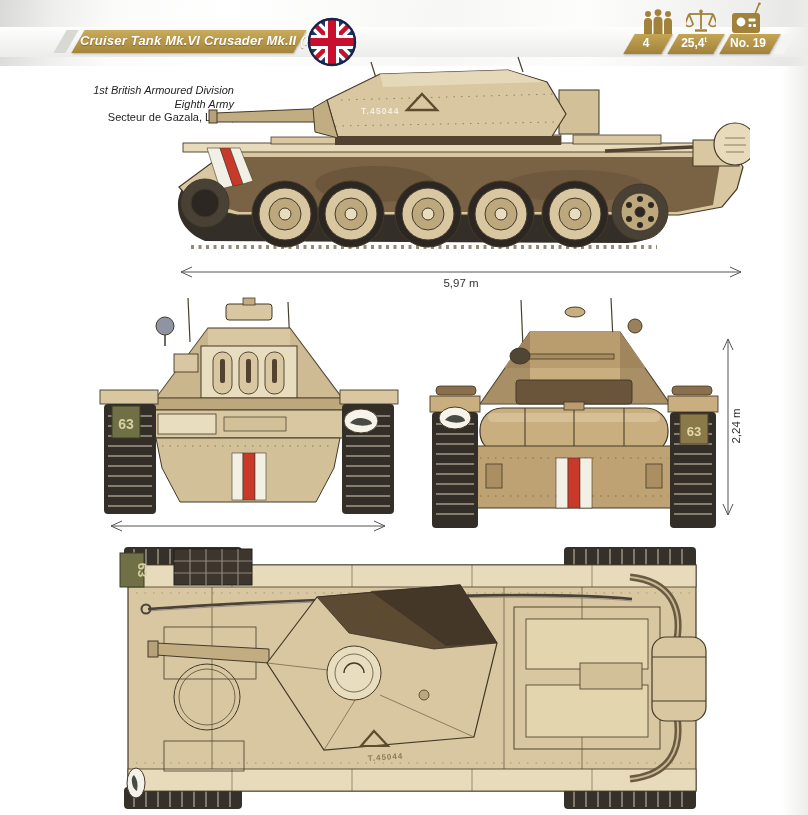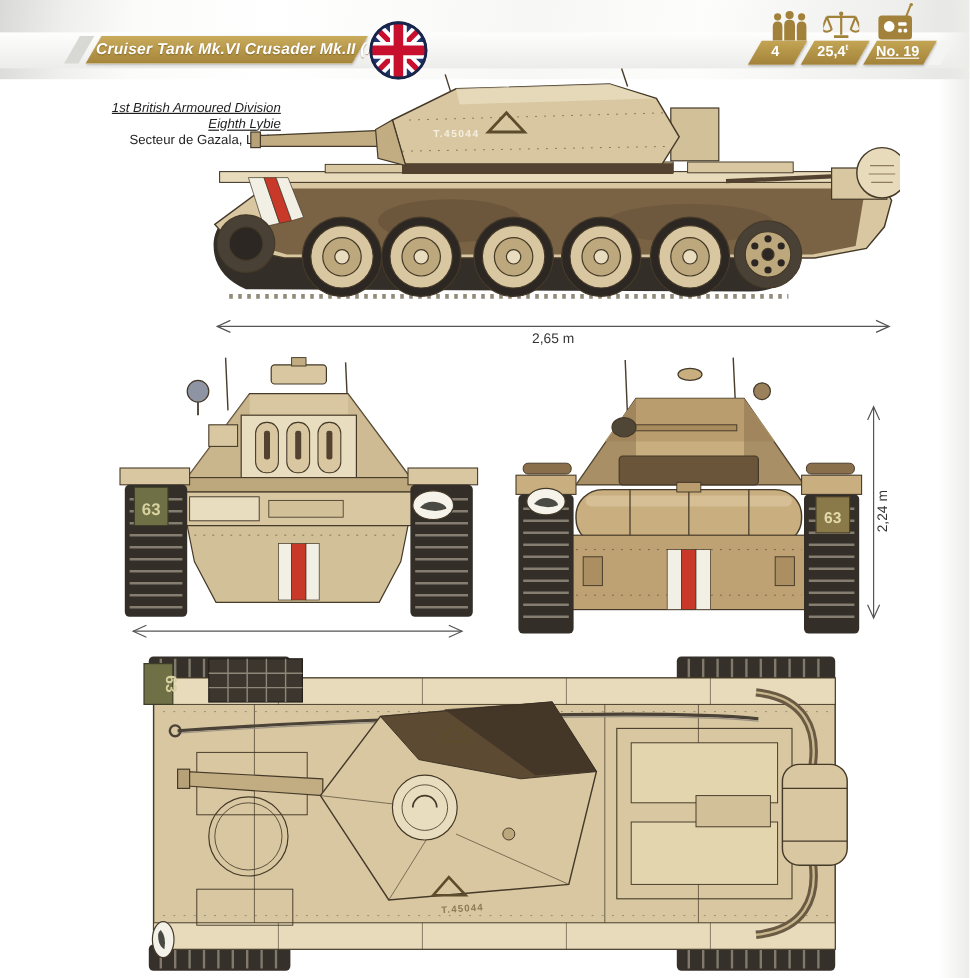--- a/index.html
+++ b/index.html
@@ -28,21 +28,21 @@
   .stat-box{position:absolute;top:34px;height:20px;background:linear-gradient(#c3a554,#a2823a);
     transform:skewX(-30deg);box-shadow:1px 1px 2px rgba(0,0,0,.25);}
   .stat-text{position:absolute;top:36px;height:18px;color:#fff;font-weight:bold;
     font-size:12px;text-align:center;white-space:nowrap;}
   .stat-text sup{font-size:7px;}
   .post-slash{position:absolute;left:779px;top:34px;width:10px;height:20px;
     background:#f4f4f2;transform:skewX(-30deg);}
 
   .caption{position:absolute;left:22px;top:84px;width:212px;text-align:right;
     font-size:11px;line-height:13.5px;color:#1e1e1e;}
-  .caption .it{font-style:italic;text-decoration:underline;}
+  .caption .it{font-style:italic;}
 
   .dim-label{position:absolute;font-size:11.5px;color:#333;text-align:center;}
   .dim-label.vert{transform:rotate(-90deg);transform-origin:center;}
 
   svg text{font-family:"Liberation Sans",sans-serif;}
   .view{position:absolute;}
 </style>
 </head>
 <body>
 <div class="page">
@@ -109,26 +109,26 @@
       <rect x="20.5" y="16.5" width="7" height="3" rx="1" fill="#ffffff"></rect>
       <rect x="20.5" y="22" width="3" height="3" rx="1" fill="#ffffff"></rect>
       <rect x="25" y="22" width="3" height="3" rx="1" fill="#ffffff"></rect>
     </svg>
   </div>
   <div class="stat-box" style="left:629px;width:38px;"></div>
   <div class="stat-box" style="left:673px;width:46px;"></div>
   <div class="stat-box" style="left:725px;width:50px;"></div>
   <div class="stat-text" style="left:627px;width:38px;">4</div>
   <div class="stat-text" style="left:671px;width:46px;"><span>25,4</span><sup>t</sup></div>
-  <div class="stat-text" style="left:723px;width:50px;text-decoration:underline;">No. 19</div>
+  <div class="stat-text" style="left:723px;width:50px;">No. 19</div>
   <div class="post-slash"></div>
 
   <div class="caption">
     <div class="it">1st British Armoured Division</div>
-    <div class="it">Eighth Lybie</div>
+    <div class="it">Eighth Army</div>
     <div>Secteur de Gazala, Lybie,</div>
   </div>
 
   <div class="view" style="left:175px;top:56px;">
   <svg width="575" height="214" viewBox="0 0 575 214">
     <g>
 
       <path d="M348,16 L343,1 M201,22 L196,6" stroke="#4a3f2d" stroke-width="1.2" fill="none"></path>
 
       <path d="M158,52 L40,57 L40,66 L158,66 Z" fill="#c2ad83" stroke="#453a29" stroke-width="1"></path>
@@ -216,21 +216,21 @@
       <path d="M430,95 L518,91" stroke="#53422f" stroke-width="3.5"></path>
     </g>
   </svg>
   </div>
 
   <svg class="view" style="left:176px;top:264px;" width="570" height="16" viewBox="0 0 570 16">
     <line x1="5" y1="8" x2="565" y2="8" stroke="#555" stroke-width="1"></line>
     <path d="M16,3 L5,8 L16,13" fill="none" stroke="#555" stroke-width="1"></path>
     <path d="M554,3 L565,8 L554,13" fill="none" stroke="#555" stroke-width="1"></path>
   </svg>
-  <div class="dim-label" style="left:176px;top:277px;width:570px;">2,65 m</div>
+  <div class="dim-label" style="left:176px;top:277px;width:570px;">5,97 m</div>
 
   <div class="view" style="left:98px;top:296px;">
   <svg width="302" height="224" viewBox="0 0 302 224">
     <g>
       <path d="M92,46 L90,2 M192,50 L190,6" stroke="#4a3f2d" stroke-width="1.2"></path>
       <rect x="128" y="8" width="46" height="16" rx="3" fill="#d8c7a0" stroke="#453a29"></rect>
       <rect x="145" y="2" width="12" height="7" fill="#c2ad83" stroke="#453a29" stroke-width=".8"></rect>
       <circle cx="67" cy="30" r="9" fill="#8e94a3" stroke="#453a29"></circle>
       <path d="M67,39 V50" stroke="#453a29" stroke-width="1.5"></path>
 

